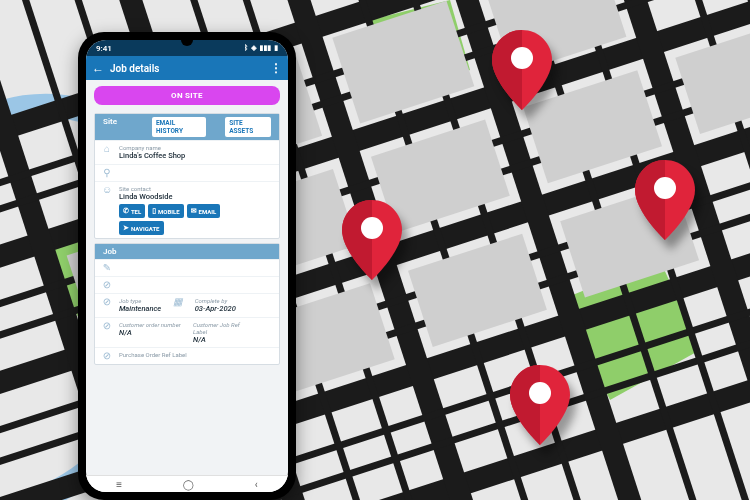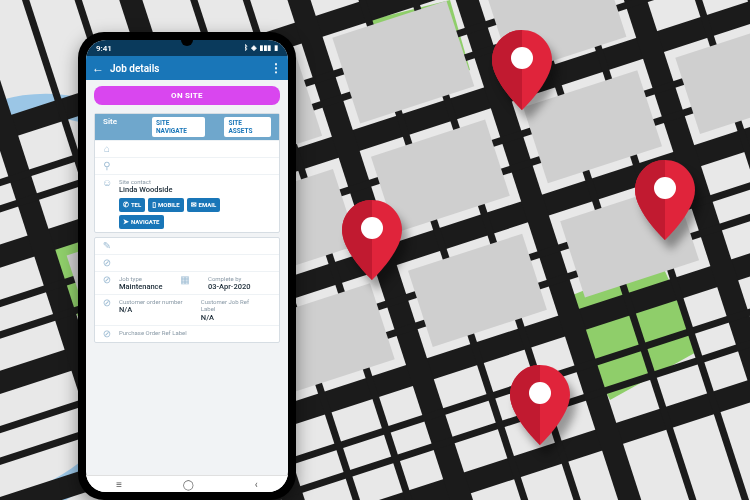--- a/index.html
+++ b/index.html
@@ -27,21 +27,21 @@
   .chip{background:#fff;color:#1976b8;font-weight:700;font-size:6.5px;padding:2px 4px;border-radius:2px;margin-left:3px;}
   .row{display:flex;padding:3px 6px;gap:6px;border-top:1px solid #eef2f5;}
   .row:first-of-type{border-top:none;}
   .ic{width:12px;color:#9fbdd4;font-size:10px;line-height:1;flex-shrink:0;text-align:center;}
   .cell{flex:1;min-width:0;}
   .lbl{color:#8a9aa7;font-size:6px;line-height:1.2;}
   .val{color:#1a2a36;font-size:7.5px;font-weight:500;line-height:1.25;}
   .btnrow{display:flex;gap:3px;margin-top:3px;flex-wrap:wrap;}
   .btn{background:#1976b8;color:#fff;font-size:6px;font-weight:700;padding:3px 4px;border-radius:2px;display:inline-flex;align-items:center;gap:2px;}
   .btn .bi{font-size:7px;}
-  .two{display:flex;gap:18px;}
+  .two{display:flex;gap:12px;font-style:italic;}
   .two .cell{flex:1;}
   .navbar{position:absolute;bottom:0;left:0;right:0;height:16px;background:#fff;display:flex;align-items:center;justify-content:space-around;border-top:1px solid #e0e0e0;}
   .navbar span{font-size:10px;color:#555;}
   .content{flex:1;overflow:hidden;position:relative;}
 </style>
 </head>
 <body>
 
 <div class="map">
   <svg viewBox="0 0 750 500">
@@ -158,25 +158,29 @@
     <div class="content">
 
       <div class="onsite-wrap">
         <div class="onsite">ON SITE</div>
       </div>
 
       <div class="panel">
         <div class="panel-hd">
           <span>Site</span>
           <span class="sp"></span>
-          <span class="chip">SITE NAVIGATE</span>
+          <span class="chip">EMAIL HISTORY</span>
           <span class="chip">SITE ASSETS</span>
         </div>
         <div class="row">
           <div class="ic">⌂</div>
+          <div class="cell">
+            <div class="lbl">Company name</div>
+            <div class="val">Linda's Coffee Shop</div>
+          </div>
         </div>
         <div class="row">
           <div class="ic">⚲</div>
         </div>
         <div class="row">
           <div class="ic">☺</div>
           <div class="cell">
             <div class="lbl">Site contact</div>
             <div class="val">Linda Woodside</div>
             <div class="btnrow">
@@ -197,20 +201,23 @@
               <span class="btn">
                   <span class="bi">➤</span>
                   <span>NAVIGATE</span>
                 </span>
             </div>
           </div>
         </div>
       </div>
 
       <div class="panel">
+        <div class="panel-hd">
+          <span>Job</span>
+        </div>
         <div class="row">
           <div class="ic">✎</div>
         </div>
         <div class="row">
           <div class="ic">⊘</div>
         </div>
         <div class="row">
           <div class="ic">⊘</div>
           <div class="two">
             <div class="cell">

